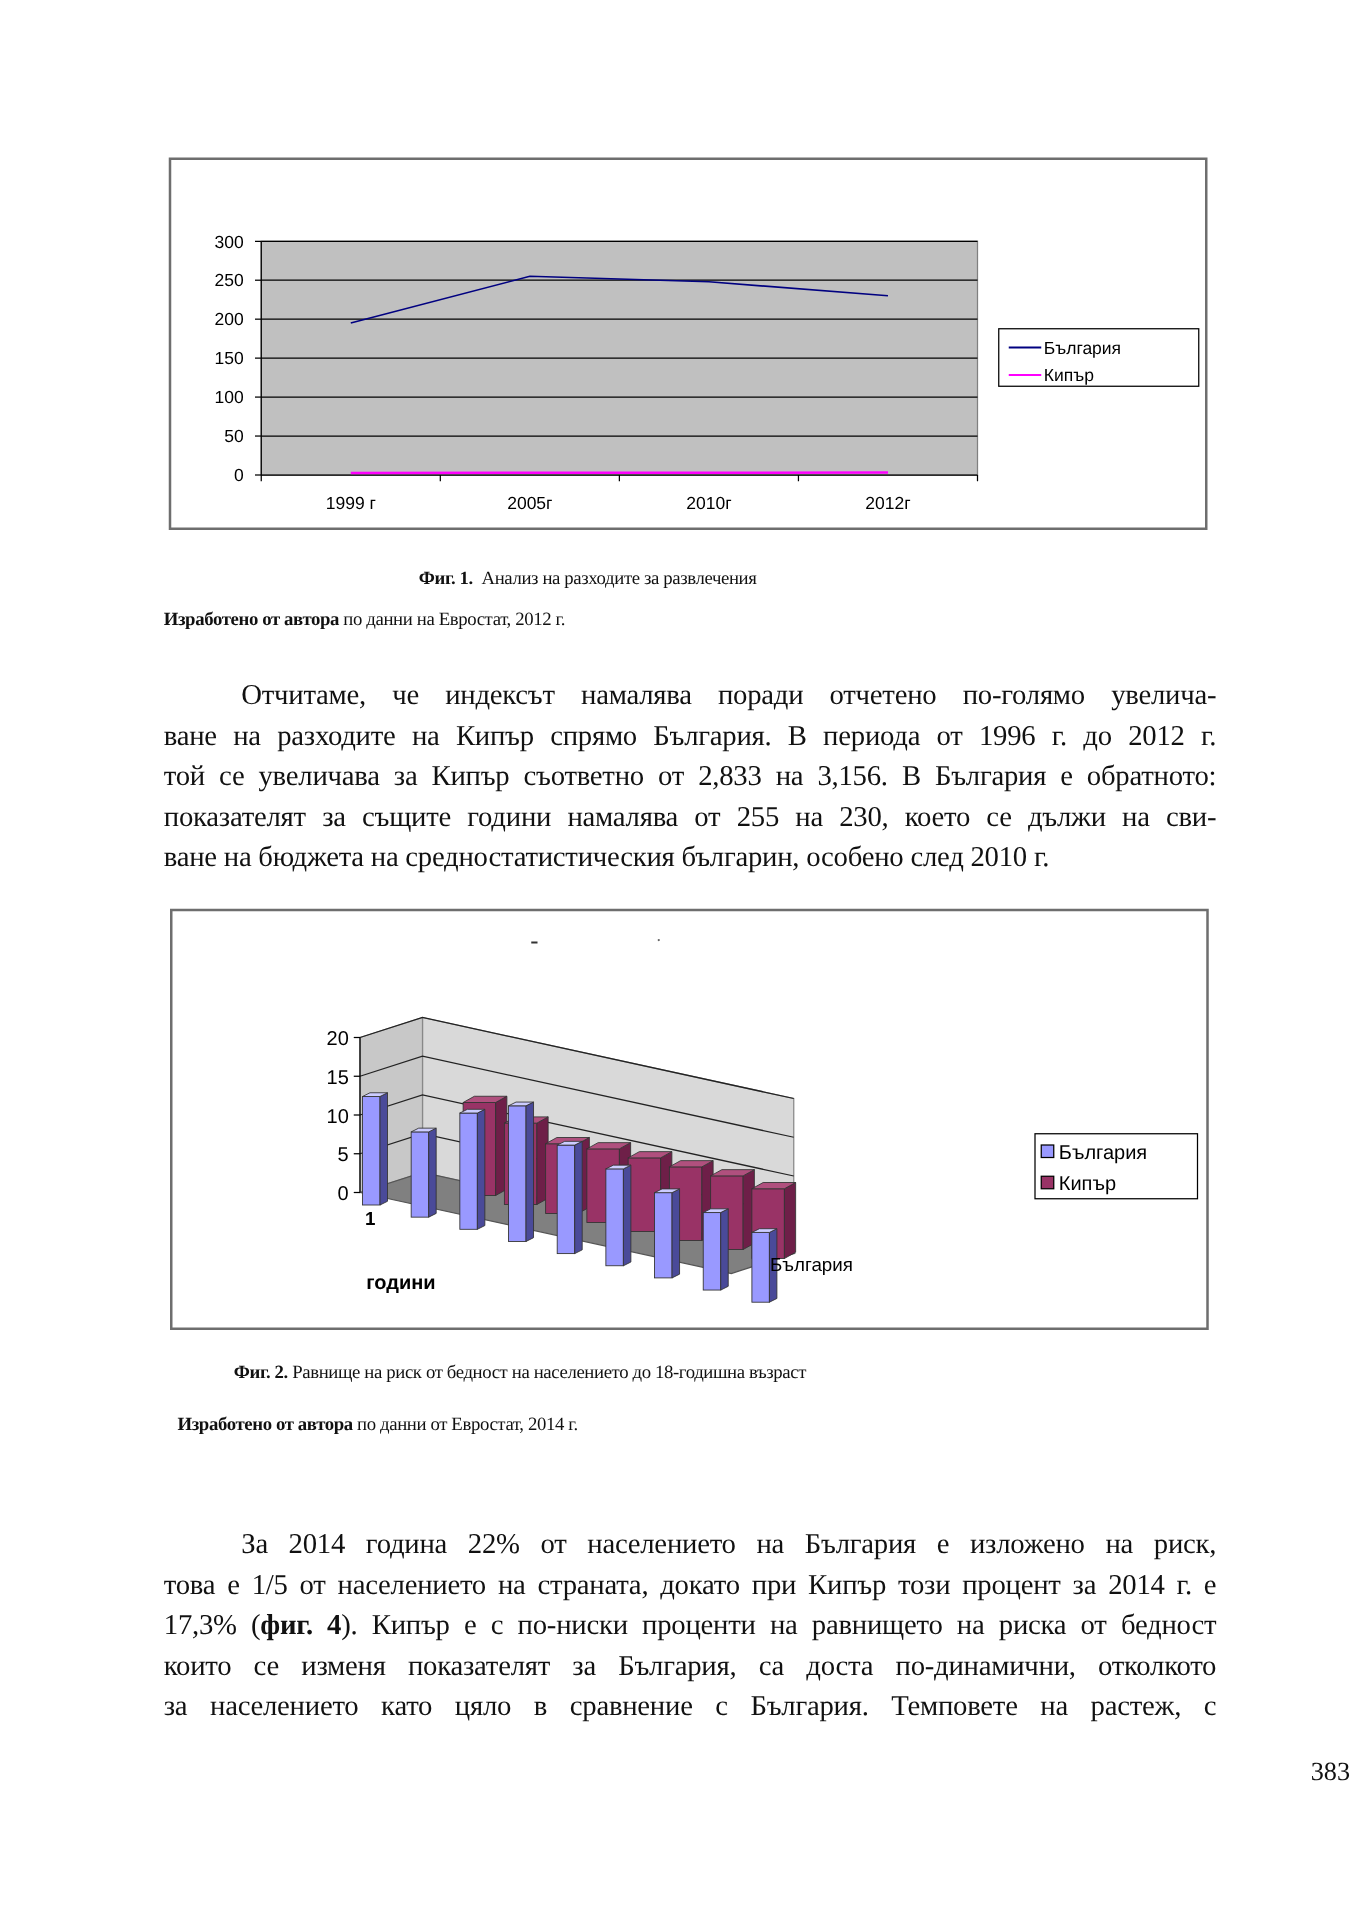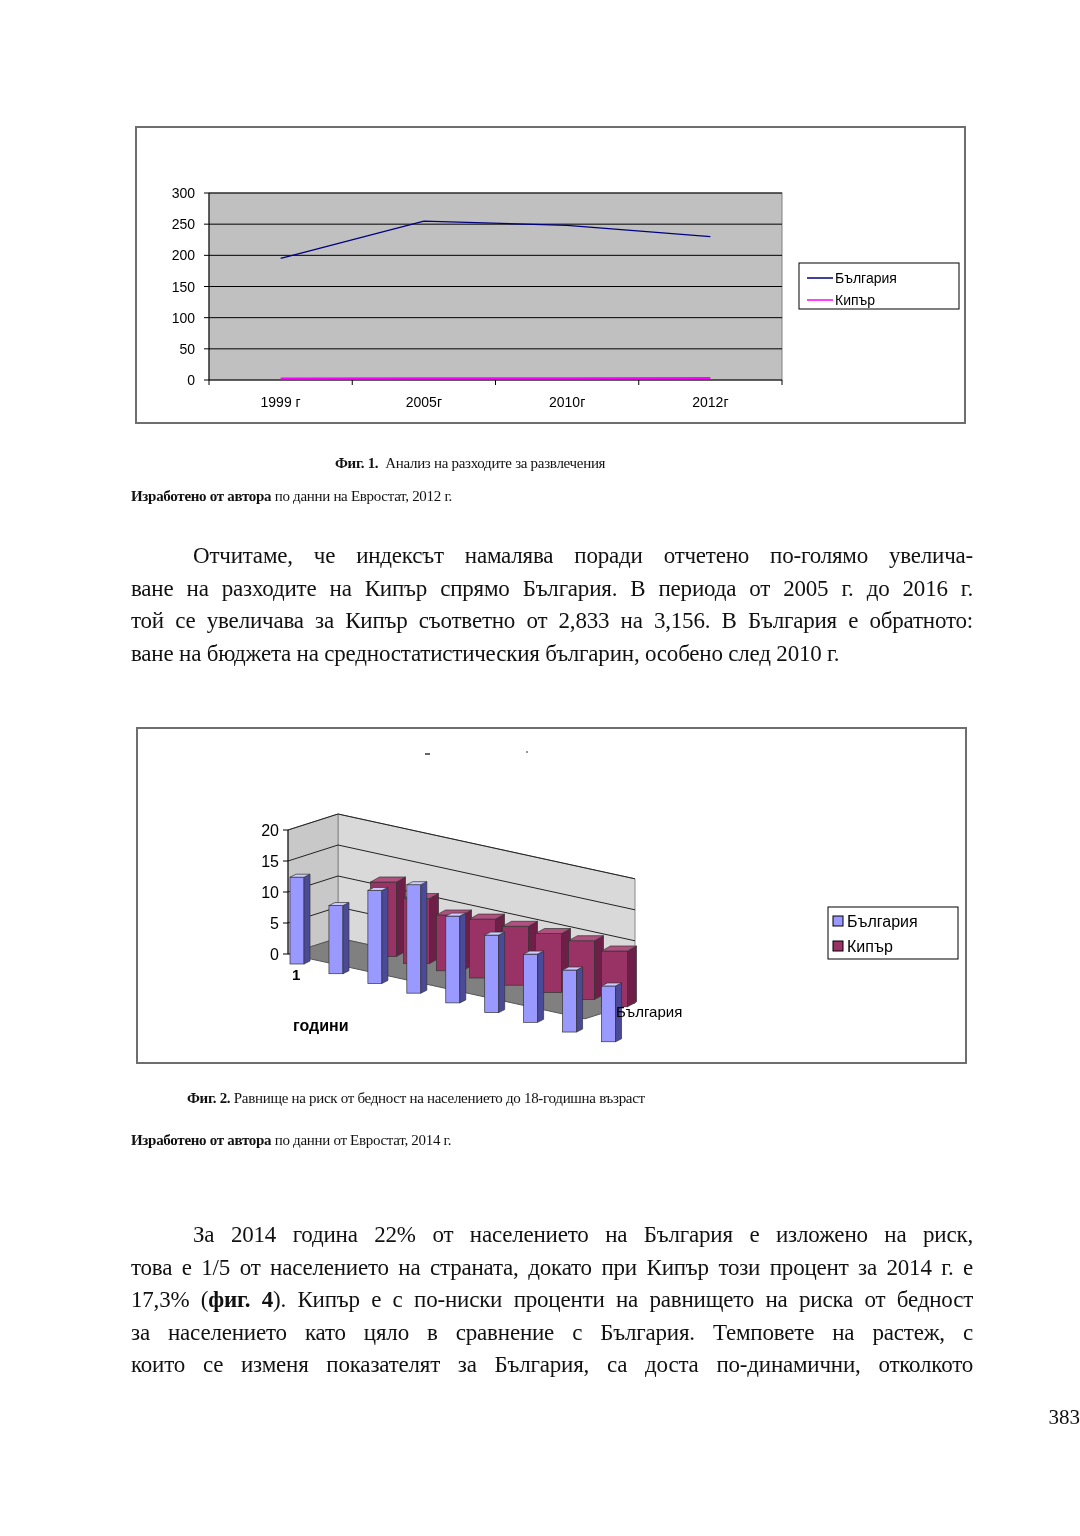--- a/index.html
+++ b/index.html
@@ -69,22 +69,23 @@
   <b>Фиг. 1.</b>&nbsp;
   <span>Анализ на разходите за развлечения</span>
 </div>
 <div class="caption" style="left:131px; top:488px;">
   <b>Изработено от автора</b>
   <span>по данни на Евростат, 2012 г.</span>
 </div>
 
 <div class="para" id="para1" style="top:540px;">
   <span class="line indent">Отчитаме, че индексът намалява поради отчетено по-голямо увелича-</span>
-  <span class="line">ване на разходите на Кипър  спрямо България. В периода от 2005 г. до 2016 г.</span>
+  <span class="line">ване на разходите на Кипър  спрямо България. В периода от 1996 г. до 2012 г.</span>
   <span class="line">той се увеличава за Кипър съответно от 2,833 на 3,156.  В България е обратното:</span>
+  <span class="line">показателят за същите години намалява от 255 на 230, което се дължи на сви-</span>
   <span class="line last">ване на бюджета на средностатистическия българин, особено след 2010 г.</span>
 </div>
 
 <div class="frame" id="fig2-frame">
   <svg id="fig2-svg" width="827" height="333">
       <polygon points="200,85 497,149.8 497,273.8 200,209" fill="#d9d9d9" stroke="#888"></polygon>
       <polygon points="150,101 200,85 200,209 150,225" fill="#c8c8c8" stroke="#888"></polygon>
       <polygon points="150,225 200,209 497,273.8 447,289.8" fill="#808080" stroke="#555"></polygon>
       <polyline points="150,194 200,178 497,242.8" fill="none" stroke="#222" stroke-width="1"></polyline>
       <polyline points="150,163 200,147 497,211.8" fill="none" stroke="#222" stroke-width="1"></polyline>
@@ -162,26 +163,26 @@
       <text x="709" y="223" font-size="16">Кипър</text>
       <line x1="287" x2="292" y1="25" y2="25" stroke="#333" stroke-width="1.5"></line>
       <circle cx="389" cy="23" r="0.9" fill="#666"></circle>
     </svg>
 </div>
 
 <div class="caption" style="left:187px; top:1090px;">
   <b>Фиг. 2.</b>
   <span>Равнище на риск от бедност на населението до 18-годишна възраст</span>
 </div>
-<div class="caption" style="left:131px; top:1132px;">
+<div class="caption" style="left:142px; top:1132px;">
   <b>Изработено от автора</b>
   <span>по данни от Евростат, 2014 г.</span>
 </div>
 
 <div class="para" id="para2" style="top:1180px;margin-top:39px;">
   <span class="line indent">За 2014 година 22% от населението на България е изложено на риск,</span>
   <span class="line">това е 1/5 от населението на страната, докато при Кипър този процент за 2014 г. е</span>
   <span class="line"><span>17,3% (</span><b>фиг. 4</b><span>). Кипър е с по-ниски проценти на равнището на риска от бедност</span></span>
+  <span class="line">които се изменя показателят за България, са доста по-динамични, отколкото</span>
   <span class="line">за населението като цяло в сравнение с България. Темповете на растеж, с</span>
-  <span class="line">които се изменя показателят за България, са доста по-динамични, отколкото</span>
 </div>
 
 <div id="page-number">383</div>
 
 </body></html>

